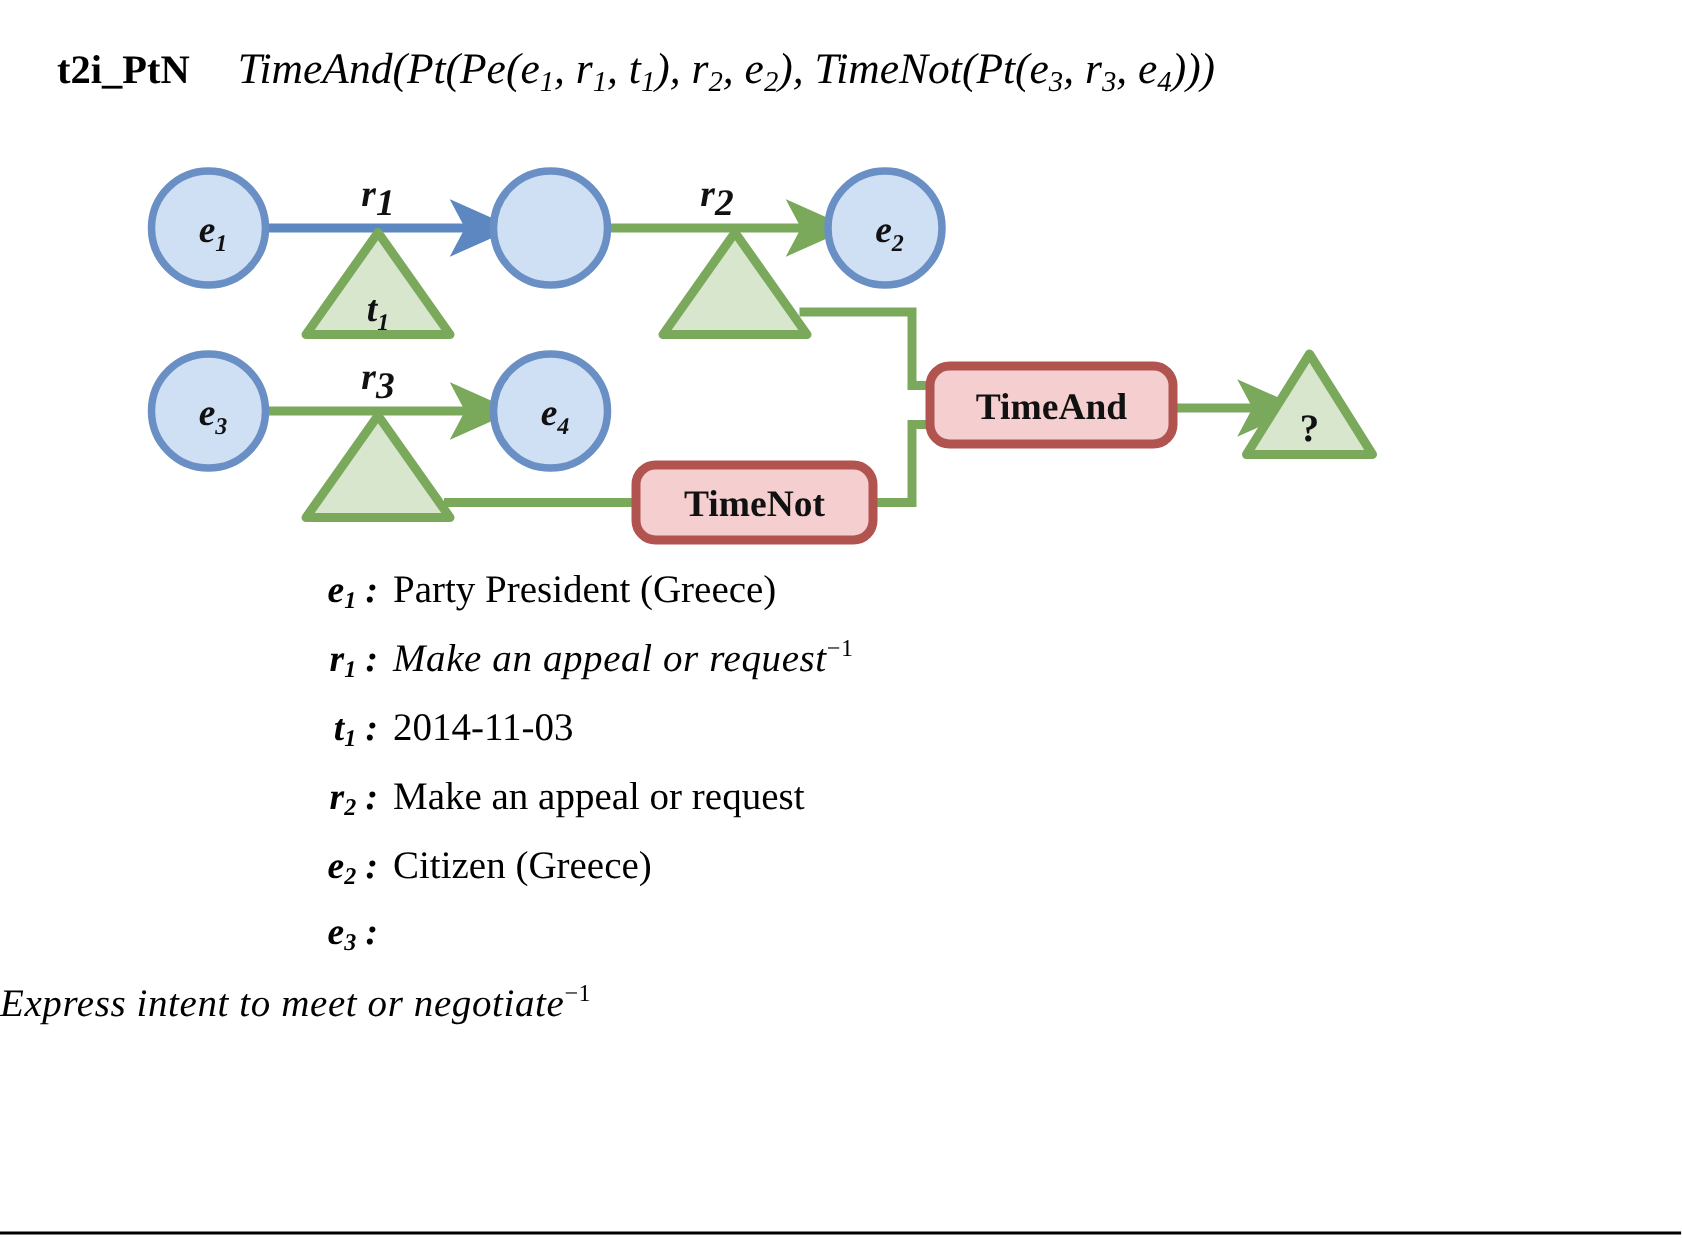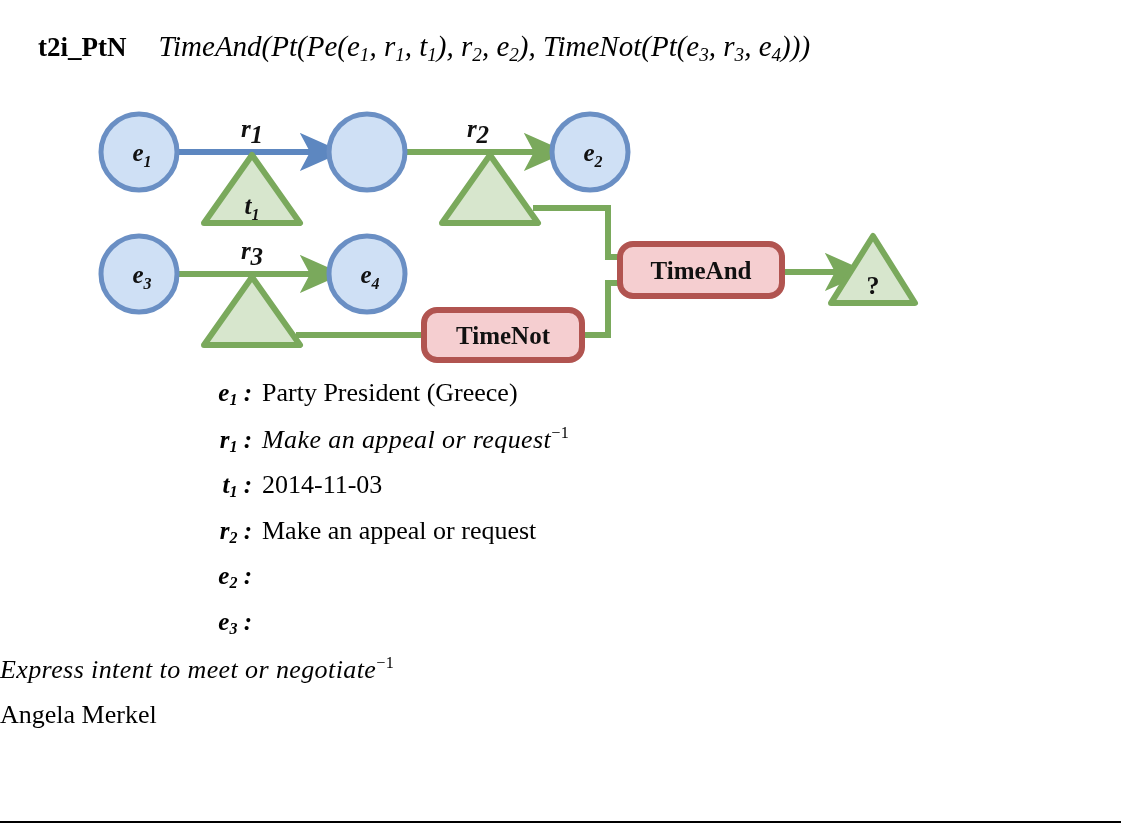--- a/index.html
+++ b/index.html
@@ -252,26 +252,26 @@
       <div class="legend-row">
         <div class="legend-key"><span>t</span><span class="sub">1</span> :</div>
         <div class="legend-val">2014-11-03</div>
       </div>
       <div class="legend-row">
         <div class="legend-key"><span>r</span><span class="sub">2</span> :</div>
         <div class="legend-val">Make an appeal or request</div>
       </div>
       <div class="legend-row">
         <div class="legend-key"><span>e</span><span class="sub">2</span> :</div>
+        <div class="legend-val">Citizen (Greece)</div>
       </div>
       <div class="legend-row">
         <div class="legend-key"><span>e</span><span class="sub">3</span> :</div>
       </div>
       <div class="legend-row">
         <div class="legend-val mathy">Express intent to meet or negotiate<span class="sup">−1</span></div>
       </div>
       <div class="legend-row">
-        <div class="legend-val">Angela Merkel</div>
       </div>
     </div>
 
   <div id="bottom-rule"></div>
 </div>
 
 </body></html>

